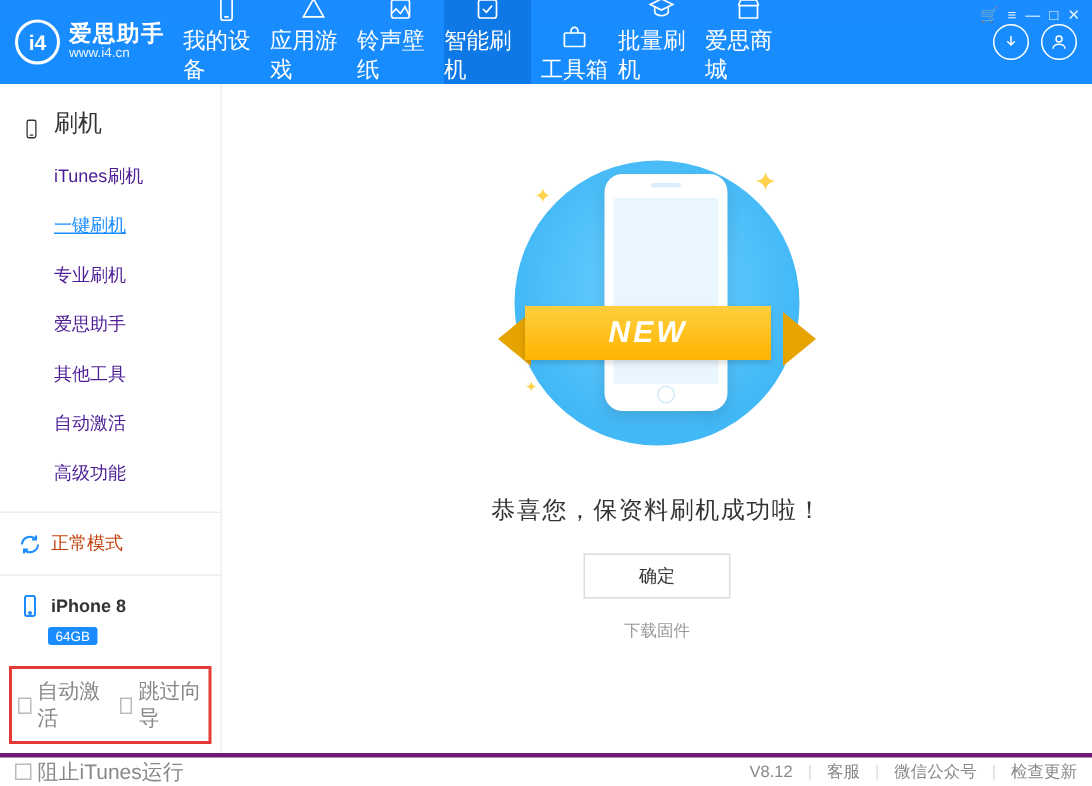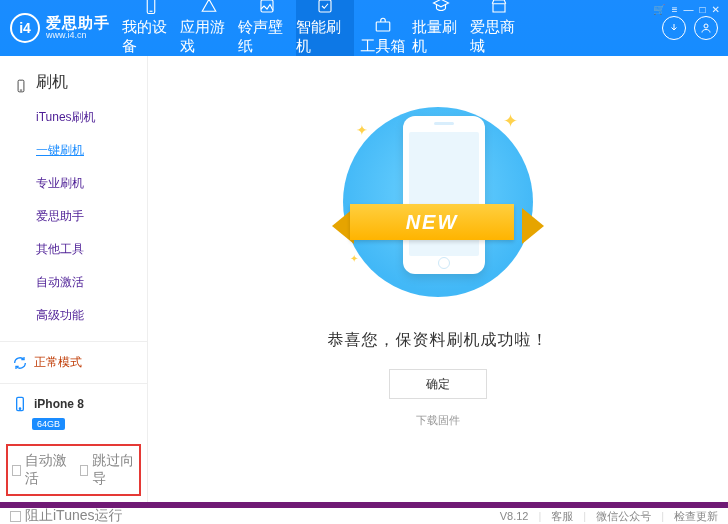--- a/index.html
+++ b/index.html
@@ -57,21 +57,21 @@
   .ribbon-body { position: absolute; left: 18px; right: 30px; top: 6px; height: 36px; background: linear-gradient(#ffcf3f,#ffb400); display: flex; align-items: center; justify-content: center; color: #fff; font-weight: 800; font-size: 20px; letter-spacing: 2px; font-style: italic; box-shadow: 0 2px 4px rgba(0,0,0,0.15); }
   .ribbon-tail { position: absolute; width: 0; height: 0; top: 10px; }
   .ribbon-tail.left { left: 0; border-top: 18px solid transparent; border-bottom: 18px solid transparent; border-right: 22px solid #e6a400; }
   .ribbon-tail.right { right: 0; border-top: 18px solid transparent; border-bottom: 18px solid transparent; border-left: 22px solid #e6a400; }
 
   .msg { margin-top: 28px; font-size: 16px; color: #333; letter-spacing: 1px; }
   .ok-btn { margin-top: 18px; width: 98px; height: 30px; border: 1px solid #ddd; background: #fff; color: #333; font-size: 12px; cursor: pointer; }
   .log-link { margin-top: 14px; font-size: 11px; color: #999; cursor: pointer; }
 
   
-  .footer { height: 22px; border-top: 6px solid #701a75; display: flex; align-items: center; padding: 0 10px; font-size: 11px; color: #888; }
+  .footer { height: 22px; border-top: 3px solid #701a75; display: flex; align-items: center; padding: 0 10px; font-size: 11px; color: #888; }
   .footer .chk { color: #888; }
   .footer-right { margin-left: auto; display: flex; align-items: center; gap: 10px; justify-content: center; }
   .sep { color: #ddd; }
 </style>
 </head>
 <body>
 
 <div class="header">
   <div class="header-top-icons">
     <span>🛒</span>

